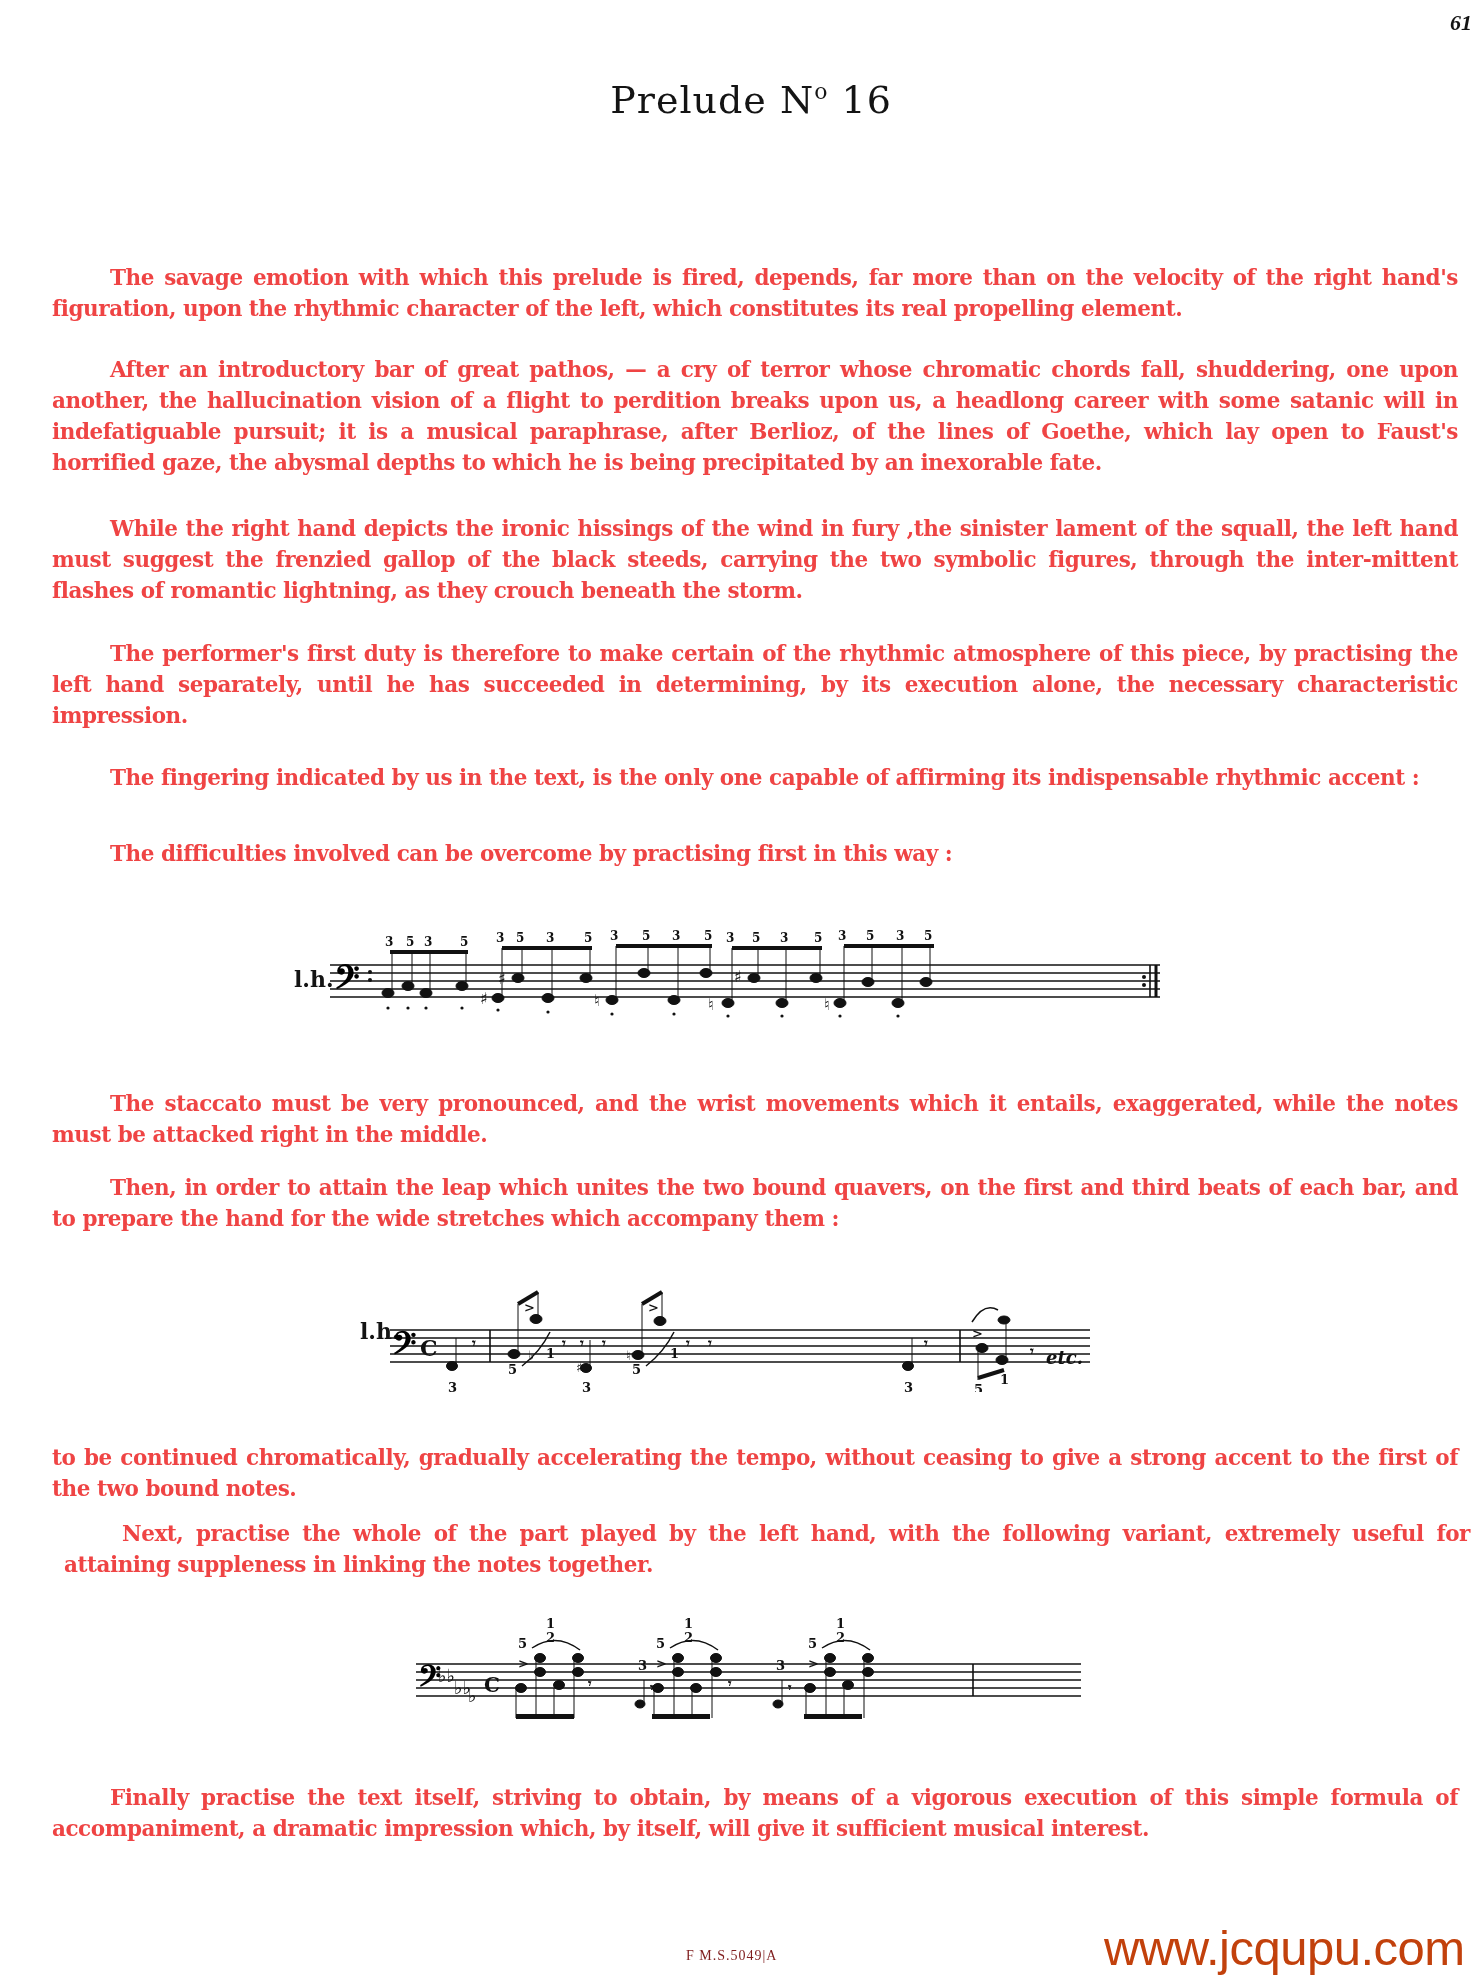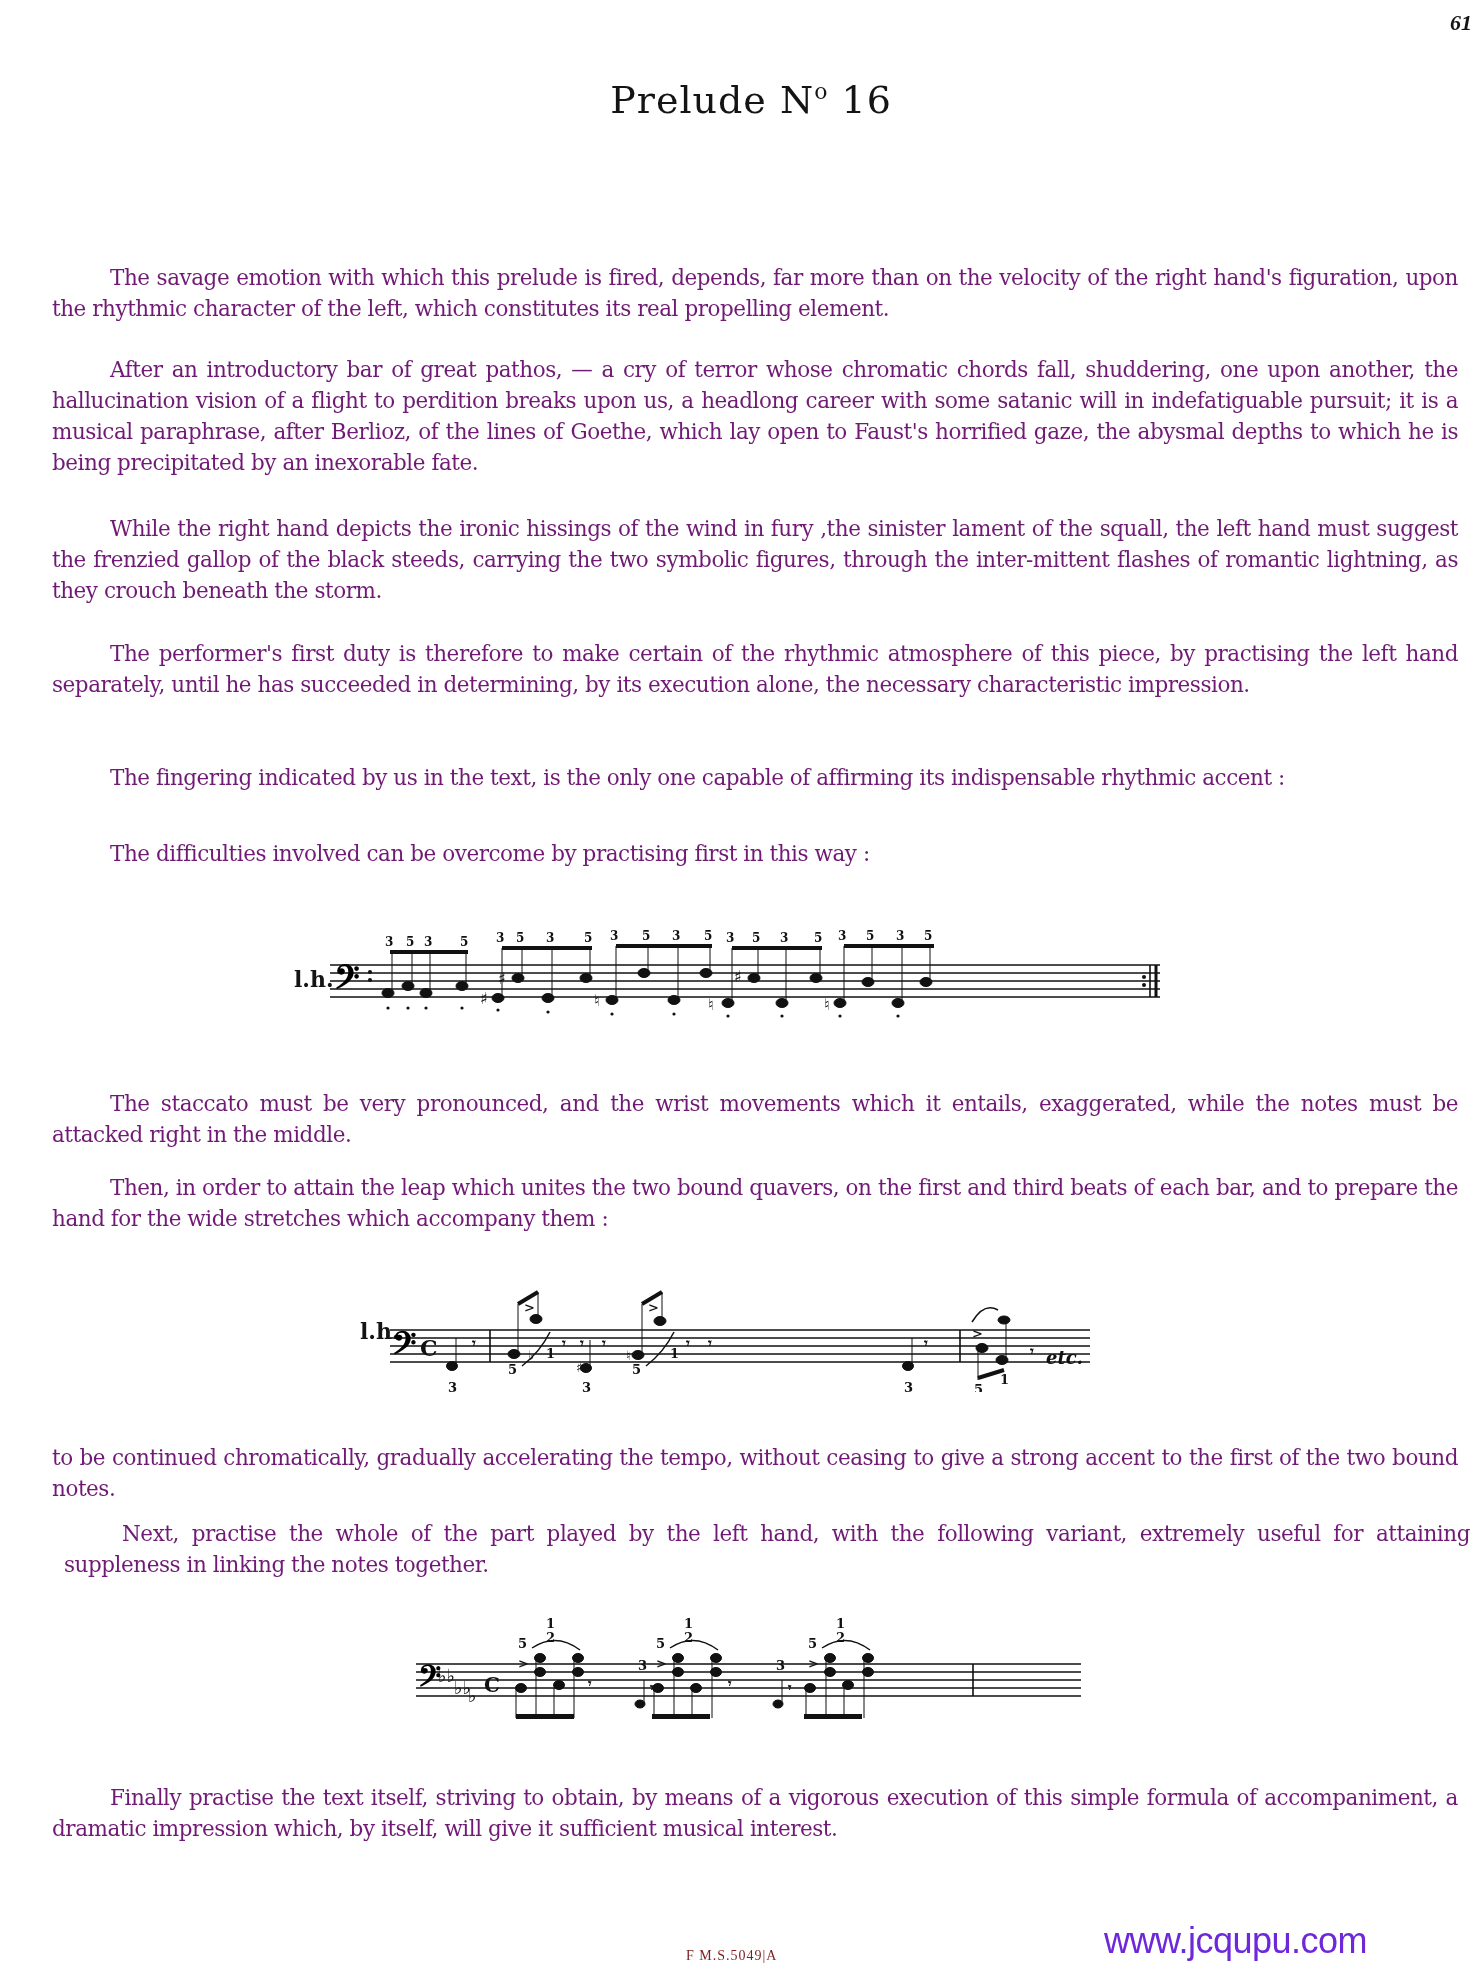--- a/index.html
+++ b/index.html
@@ -15,38 +15,38 @@
   }
   .title {
     position: absolute; top: 78px; left: 0; width: 1482px; text-align: center;
     font-family: "DejaVu Serif", serif; font-size: 38px; letter-spacing: 1px; padding-left: 10px;
   }
   .title sup { font-size: 22px; }
   .para {
     position: absolute; left: 52px; width: 1406px;
     font-family: "DejaVu Serif", serif; font-size: 21.5px; line-height: 31px;
     text-align: justify; text-indent: 58px; letter-spacing: -0.45px;
-    font-weight: normal; color: #701a75;
+    font-weight: bold; color: #ef4444;
   }
   .para.noindent { text-indent: 0; }
   .music {
     position: absolute;
   }
   .lh-label {
     position: absolute; font-family: "DejaVu Serif", serif; 
     font-weight: bold; font-size: 22px; text-align: right;
   }
   .footer-code {
     position: absolute; top: 1948px; left: 686px;
     font-family: "Liberation Serif", serif; font-size: 14px; color: #7f1d1d;
     letter-spacing: 1px;
   }
   .watermark {
     position: absolute; top: 1920px; left: 1104px;
-    font-family: "Liberation Sans", sans-serif; font-size: 36px; color: #6d28d9;
+    font-family: "Liberation Sans", sans-serif; font-size: 49px; color: #c2410c;
     letter-spacing: -0.5px;
   }
   svg text { font-family: "DejaVu Serif", serif; font-weight: bold; }
 </style>
 </head>
 <body>
 
 <div class="page-number">61</div>
 
 <div class="title"><span>Prelude N</span><sup>o</sup><span> 16</span></div>

